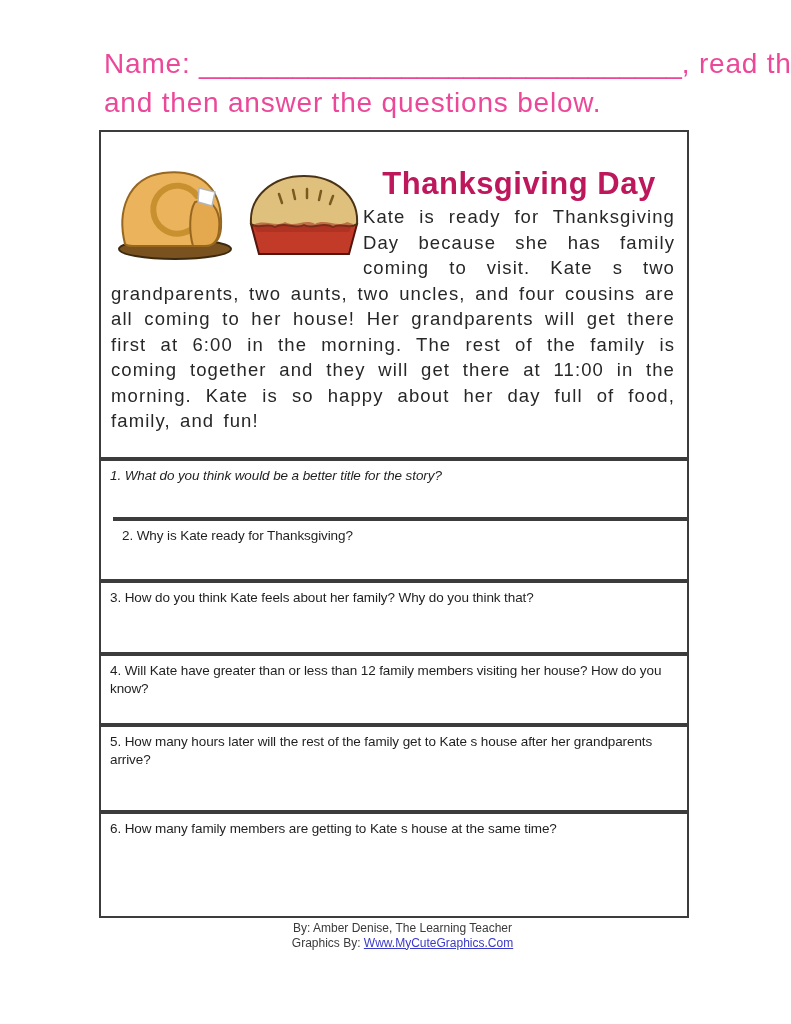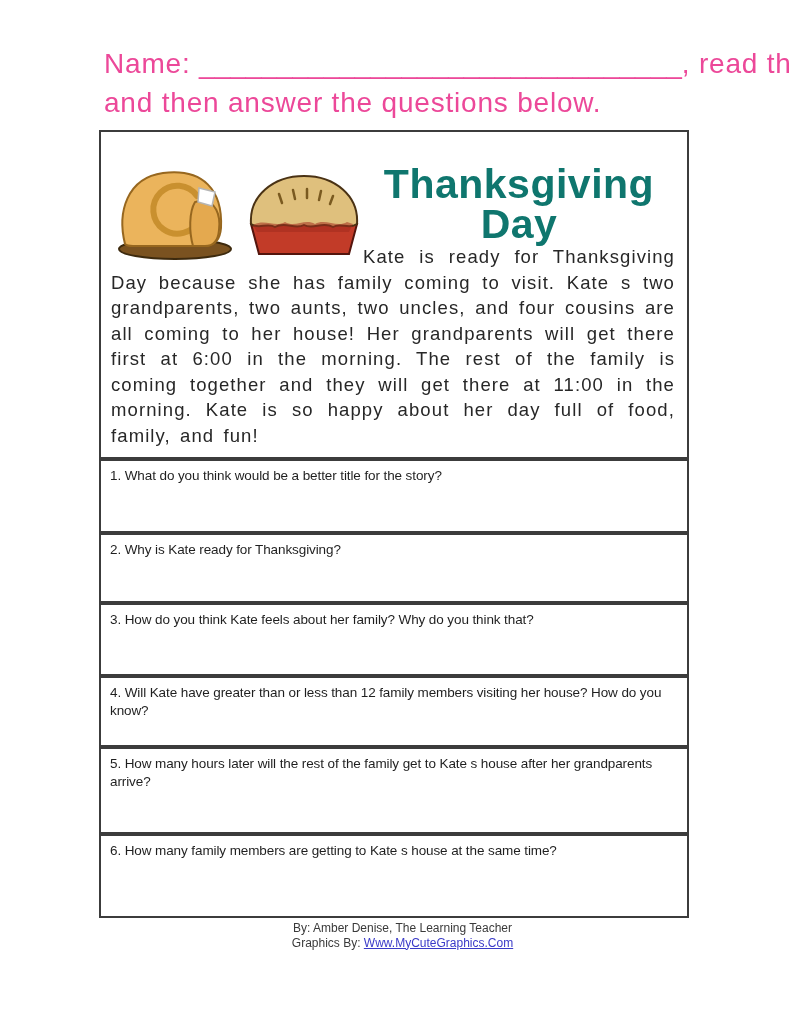--- a/index.html
+++ b/index.html
@@ -36,25 +36,25 @@
     height:325px;
     padding:30px 12px 0 10px;
     overflow:hidden;
   }
   .images-float {
     float:left;
     width:252px; height:104px;
     display:flex; align-items:flex-end; gap:6px;
   }
   .worksheet-title {
-    font-size:41px;
+    font-size:31px;
     font-weight:600;
     letter-spacing:0.5px;
     text-align:center;
-    color:#0f766e;
+    color:#be185d;
     margin:2px 0 0 0;
     line-height:40px;
   }
   .passage {
     font-size:18.5px;
     line-height:25.5px;
     letter-spacing:1.1px;
     word-spacing:3px;
     text-align:justify;
     color:#272727;
@@ -63,22 +63,22 @@
   
   .q-row {
     border-top:4px solid #3c3c3c;
     padding:6px 10px 0 9px;
     font-size:13.5px;
     letter-spacing:-0.1px;
     line-height:18px;
     color:#1f1f1f;
   }
   .q-row:nth-of-type(1) { height:79px; }
-  .q-row:nth-of-type(2) { height:74px; }
-  .q-row:nth-of-type(3) { height:70px; }
+  .q-row:nth-of-type(2) { height:60px;font-style:italic; }
+  .q-row:nth-of-type(3) { height:62px;margin-left:12px; }
   .q-row:nth-of-type(4) { height:73px; }
   .q-row:nth-of-type(5) { height:71px; }
   .q-row:nth-of-type(6) { height:87px; }
 
   
   .footer {
     position:absolute;
     left:7px; top:921px; width:791px;
     text-align:center;
     font-size:12px;

